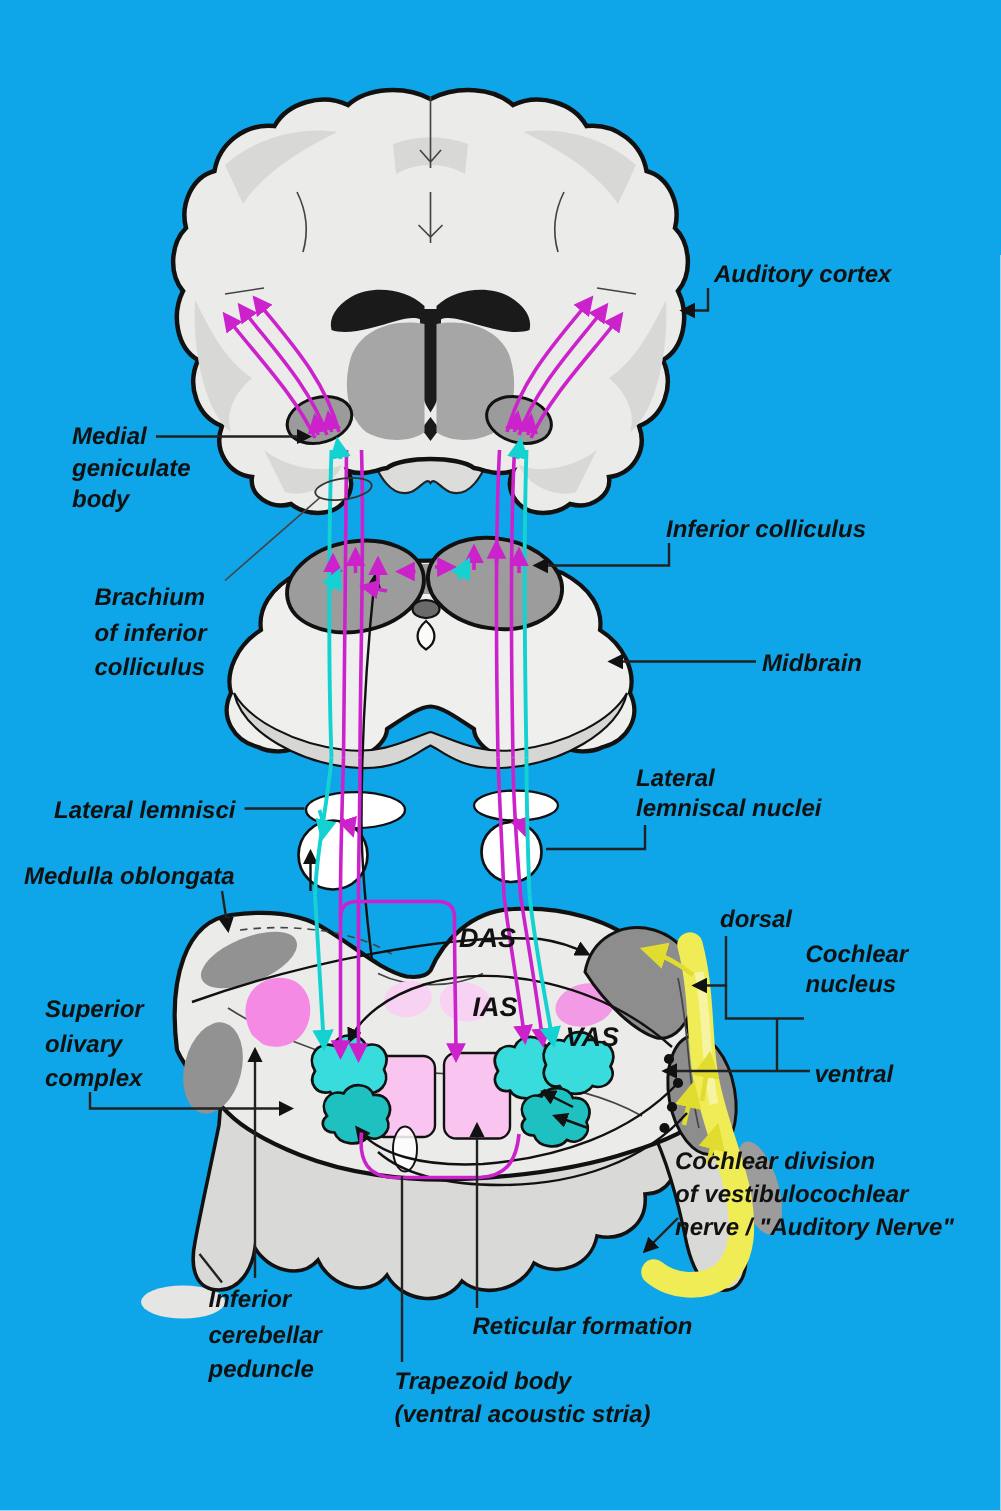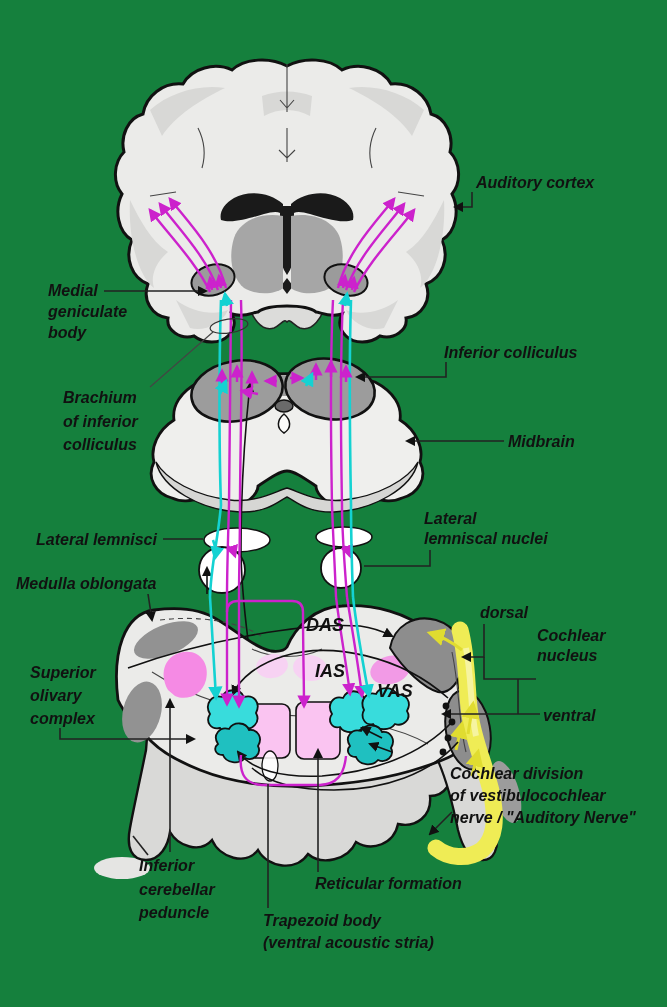--- a/index.html
+++ b/index.html
@@ -1,16 +1,16 @@
 <!DOCTYPE html>
 <html><head>
 <meta charset="utf-8">
 <style>
   html,body{margin:0;padding:0;background:#ffffff;}
-  .stage{position:relative;width:667px;height:1007px;background:#15803d;overflow:hidden;
+  .stage{position:relative;width:667px;height:1007px;background:#0ea5e9;overflow:hidden;
          font-family:"Liberation Sans", sans-serif;}
   svg{position:absolute;left:0;top:0;}
   .lbl{font:italic bold 16px "Liberation Sans", sans-serif;fill:#111;}
   .lbl-big{font:italic bold 18px "Liberation Sans", sans-serif;fill:#111;}
   .ptr{stroke:#222;stroke-width:1.6;fill:none;}
   .thin{stroke:#444;stroke-width:1.1;fill:none;}
   .fibM{stroke:#cc22cc;stroke-width:2.4;fill:none;}
   .fibC{stroke:#14d2d2;stroke-width:2.6;fill:none;}
   .fibB{stroke:#111;stroke-width:1.6;fill:none;}
   .fibY{stroke:#e0dc30;stroke-width:3;fill:none;}

